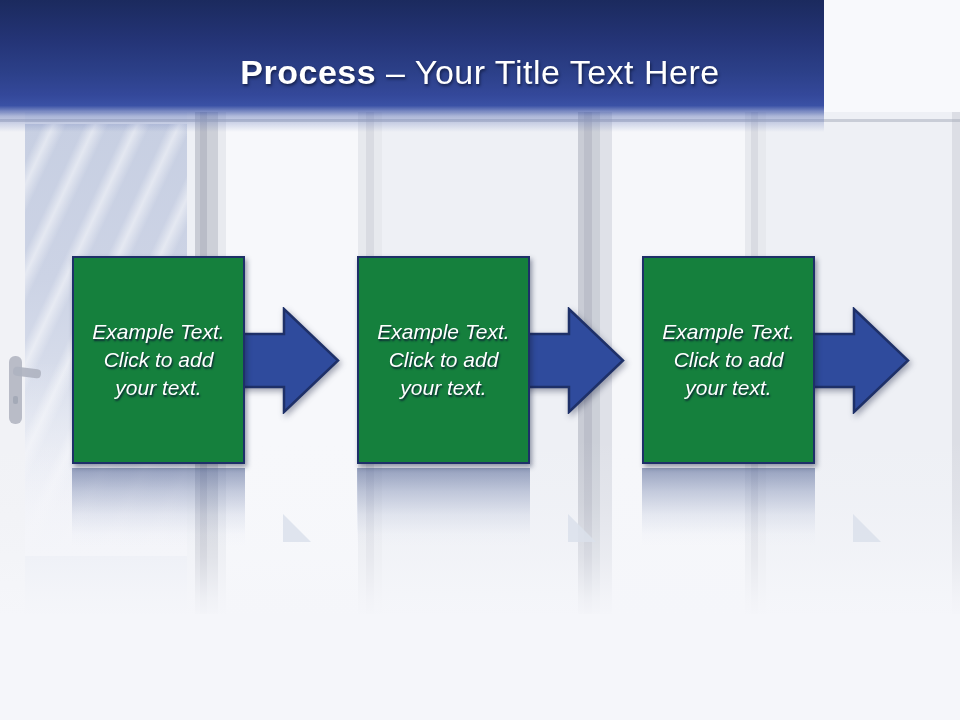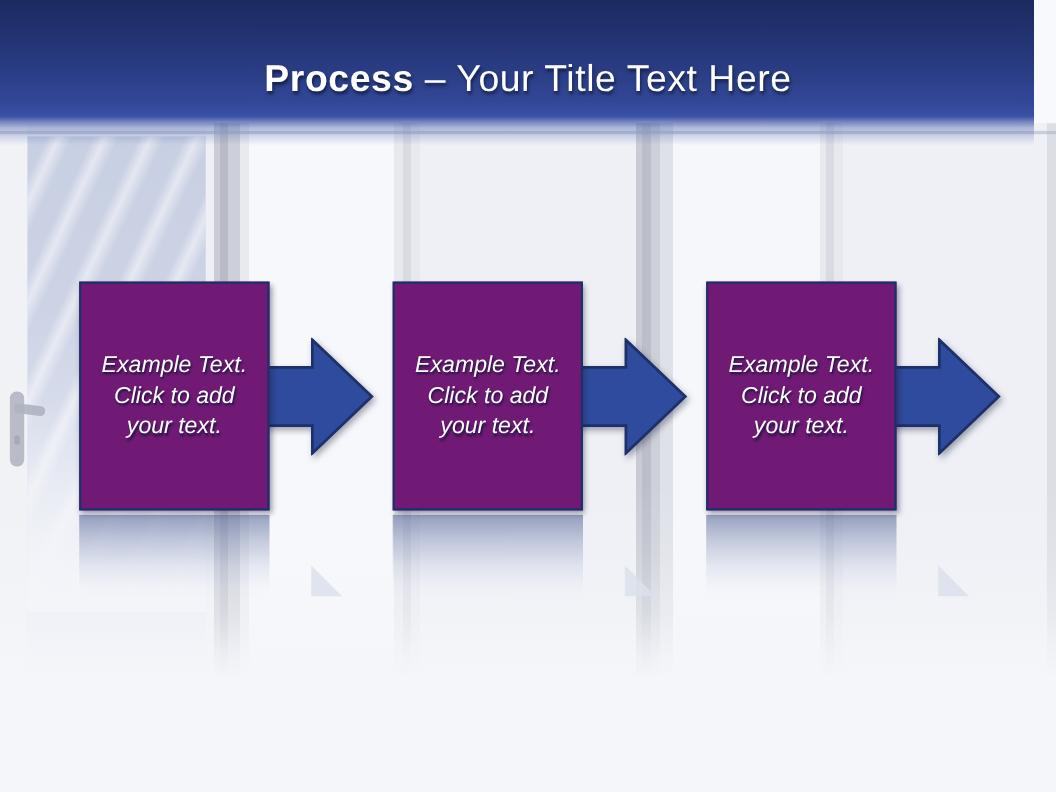--- a/index.html
+++ b/index.html
@@ -68,41 +68,42 @@
   .floor-fade{
     position:absolute;left:0;top:440px;width:960px;height:180px;
     background:linear-gradient(180deg,
       rgba(245,246,250,0) 0%, rgba(245,246,250,0.18) 35%,
       rgba(245,246,250,0.5) 65%, rgba(245,246,250,0.88) 88%, #f5f6fa 100%);
   }
   .floor{position:absolute;left:0;top:614px;width:960px;height:106px;background:#f5f6fa;}
 
   
   .header{
-    position:absolute;left:0;top:0;width:940px;height:132px;
+    position:absolute;left:0;top:0;width:788px;height:132px;
     background:linear-gradient(180deg,
       #1b2a5e 0%, #243476 30%, #2c4089 55%, #34489a 72%,
       #3a51a5 80%, rgba(92,112,180,0.45) 88%, rgba(150,165,215,0) 100%);
+    padding-left:36px;
   }
   .title{
     position:absolute;left:0;top:52px;width:960px;
     text-align:center;color:#ffffff;font-size:34px;line-height:40px;
     white-space:pre;letter-spacing:0.5px;
     text-shadow:1px 2px 3px rgba(8,14,40,0.65);
   }
   .title .t-bold{font-weight:700;}
 
   
   .arrow-svg{
     position:absolute;top:307px;width:106px;height:107px;
     filter:drop-shadow(2px 3px 3px rgba(25,33,66,0.4));
   }
   .box{
     position:absolute;top:256px;width:173px;height:208px;
-    box-sizing:border-box;border:2px solid #1e3068;background:#701a75;
+    box-sizing:border-box;border:2px solid #1e3068;background:#15803d;
     box-shadow:2px 3px 5px rgba(25,33,66,0.45);
     display:flex;flex-direction:column;justify-content:center;align-items:center;
     padding-bottom:0;
   }
   .box .line{
     color:#ffffff;font-style:italic;font-size:21px;line-height:28px;
     text-align:center;text-shadow:1px 2px 2px rgba(10,20,50,0.85);
     white-space:nowrap;
   }
   .box-reflection{

